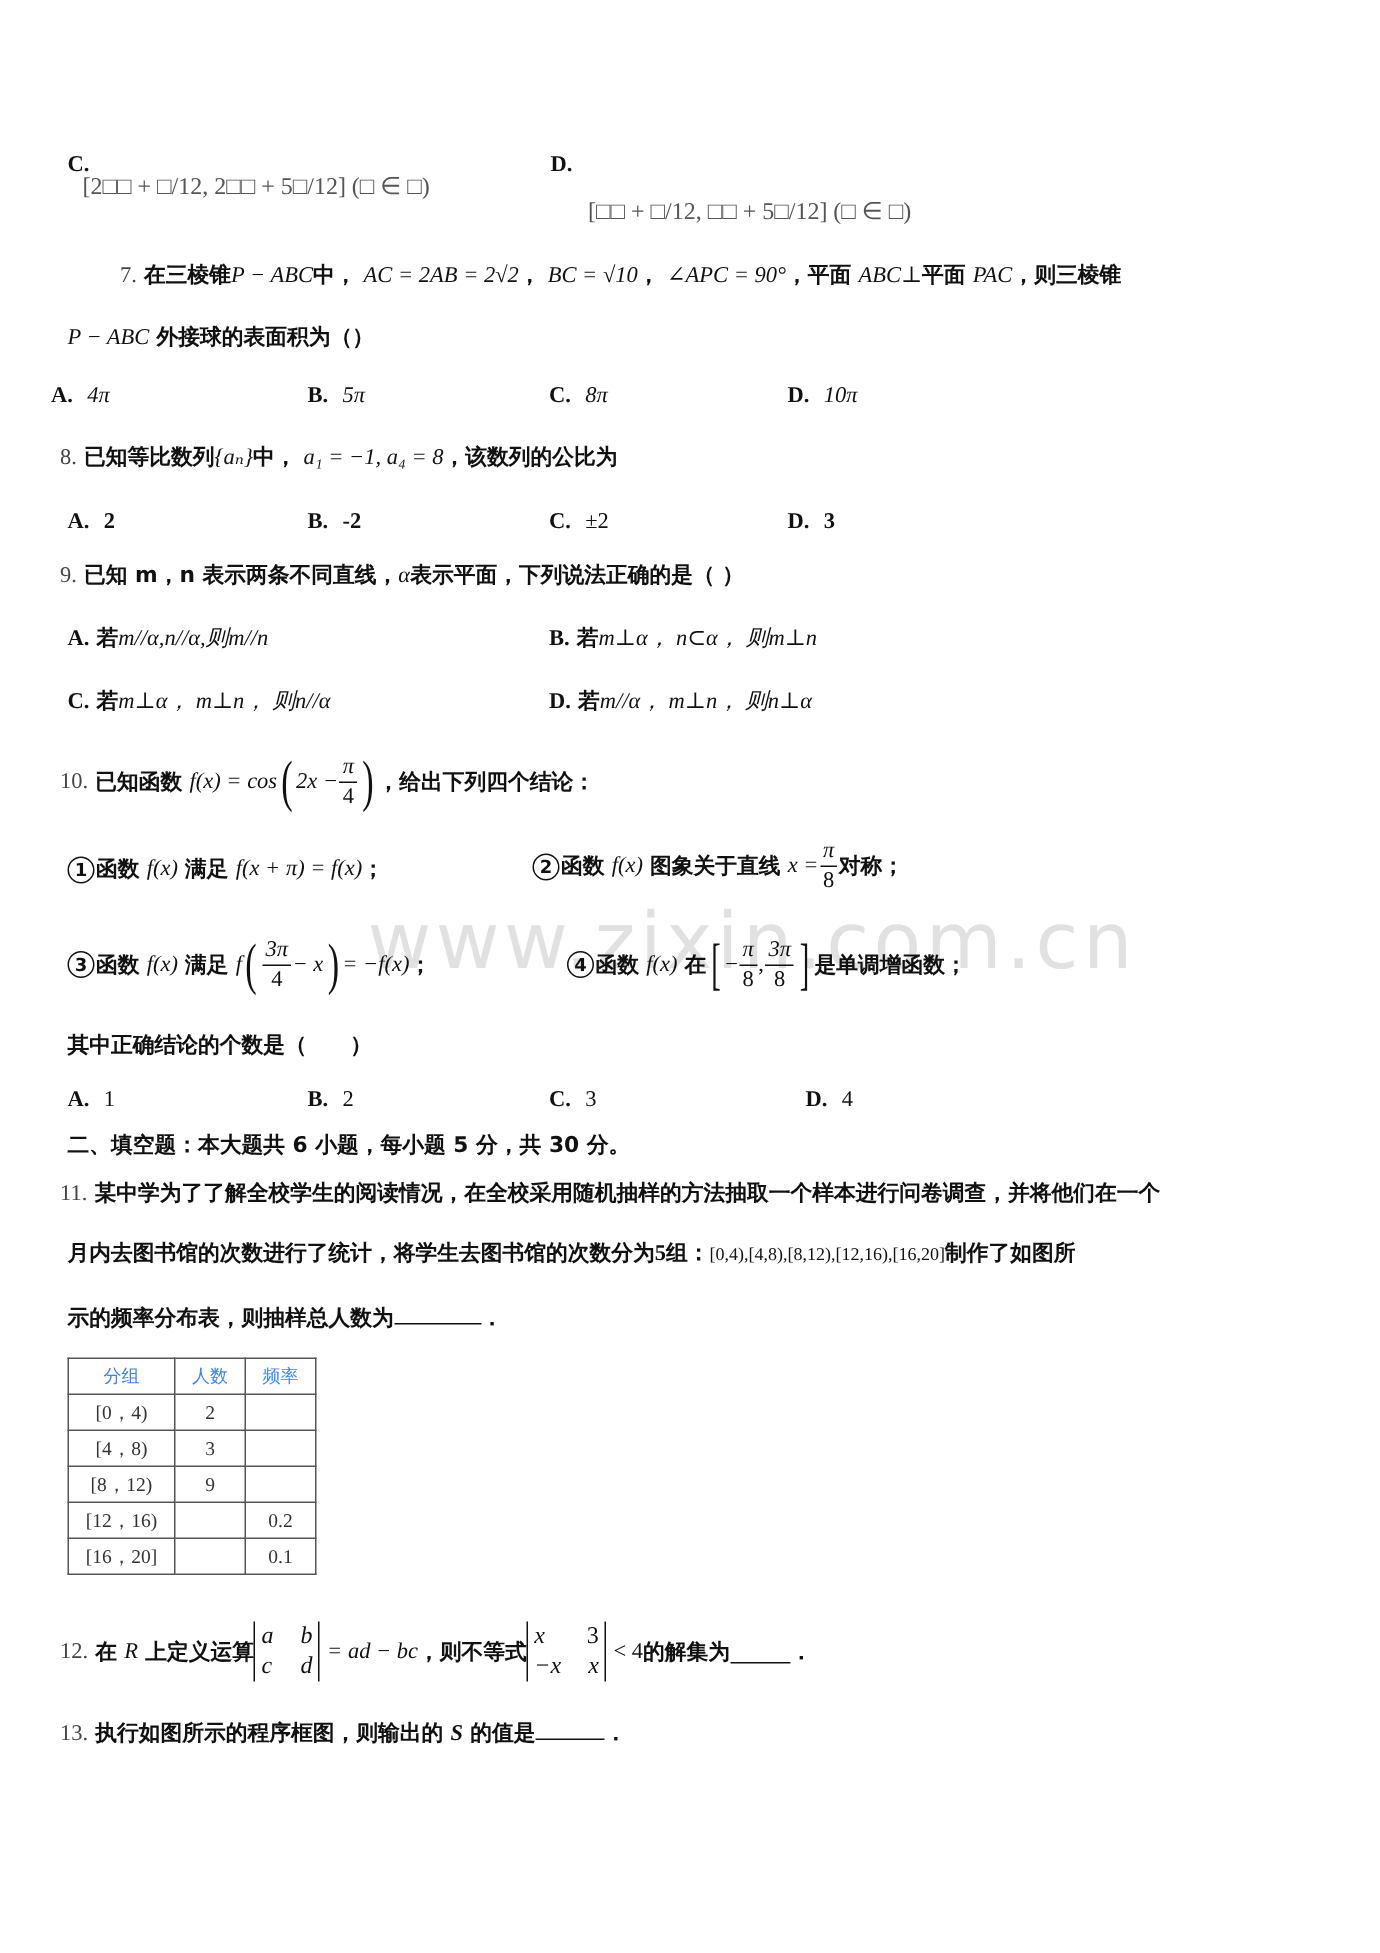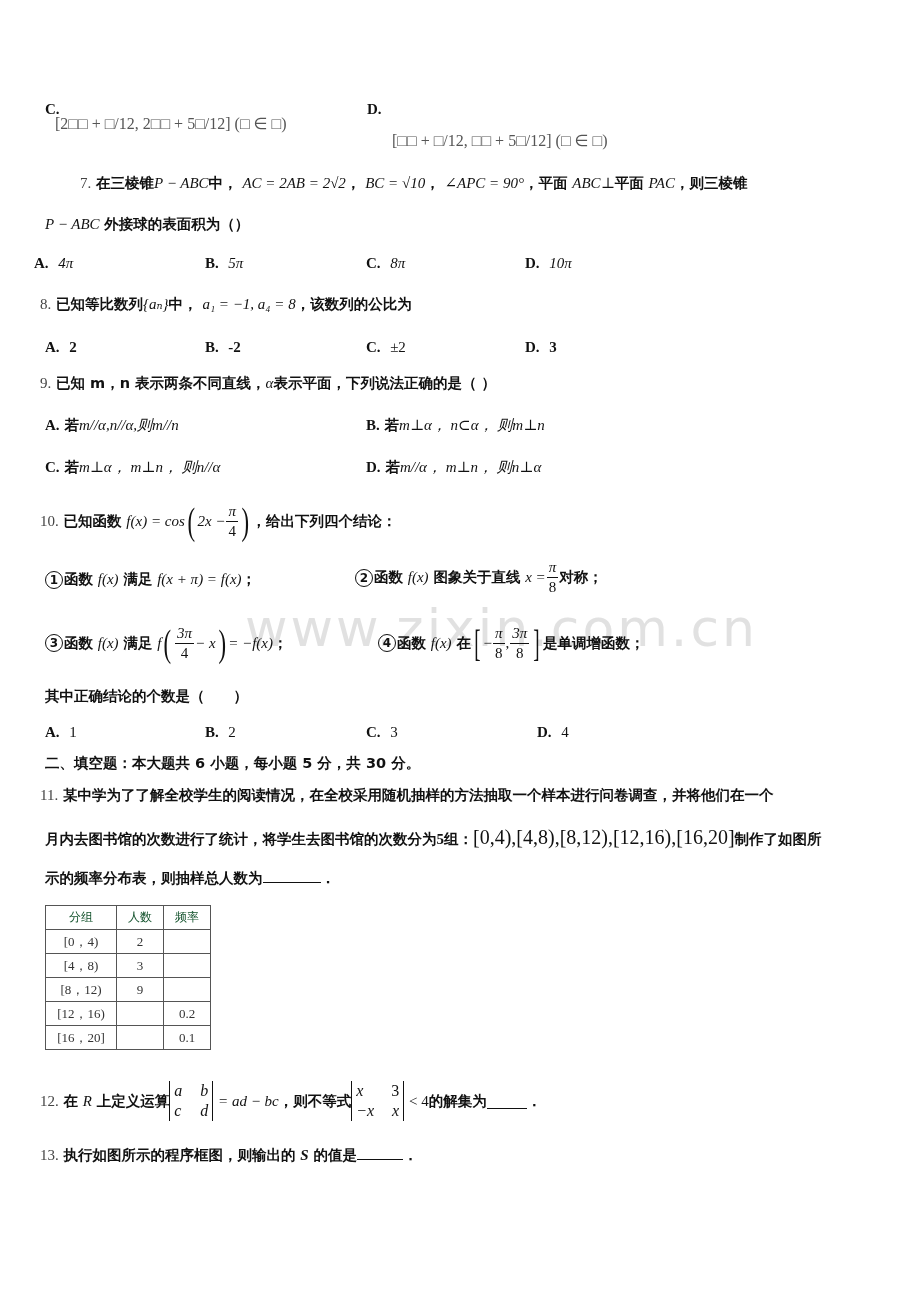--- a/index.html
+++ b/index.html
@@ -18,21 +18,21 @@
     .frac { display: inline-flex; flex-direction: column; align-items: center; vertical-align: middle; margin: 0 1px; line-height: 1; }
     .frac .num { border-bottom: 1px solid #111; padding: 0 2px 2px; font-size: 15px; }
     .frac .den { padding-top: 2px; font-size: 15px; }
     .big-paren { font-family: "Liberation Serif", serif; font-size: 38px; font-weight: 200; vertical-align: middle; line-height: 1; transform: scaleX(0.6); display: inline-block; }
     .circ { display: inline-block; width: 16px; height: 16px; border: 1.6px solid #111; border-radius: 50%; text-align: center; line-height: 16px; font-size: 12px; font-weight: bold; font-family: "DejaVu Sans", sans-serif; vertical-align: middle; margin-right: 1px; }
     .blank { display: inline-block; border-bottom: 1px solid #111; height: 14px; vertical-align: baseline; }
     .det { display: inline-flex; vertical-align: middle; border-left: 1.3px solid #111; border-right: 1.3px solid #111; padding: 0 4px; flex-direction: column; line-height: 20px; font-family: "Liberation Serif", serif; font-style: italic; font-size: 16px; }
     .det .row { display: flex; justify-content: space-between; gap: 18px; }
     table.freq { position: absolute; left: 45px; top: 905px; border-collapse: collapse; font-family: "Liberation Serif", serif; font-size: 13px; color: #333; }
     table.freq td, table.freq th { border: 1px solid #555; height: 23px; text-align: center; padding: 0; font-weight: normal; }
-    table.freq th { font-family: Liberation Mono, monospace; font-size: 12px; color: #14532d; }
+    table.freq th { font-family: Liberation Mono, monospace; font-size: 12px; color: #3b82f6; }
     .watermark { position: absolute; left: 245px; top: 598px; font-family: "DejaVu Sans", sans-serif; font-size: 52px; color: rgba(200,200,200,0.55); letter-spacing: 3px; pointer-events: none; }
   </style>
 </head>
 <body>
 
 <div class="watermark">www.zixin.com.cn</div>
 
 <div class="abs" style="left:45px; top:100px;">
   <span class="b rm">C.</span>
 </div>
@@ -147,21 +147,21 @@
 
 <div class="abs" style="left:45px; top:754px;text-align:right;">
   <span class="cjk">二、填空题：本大题共 6 小题，每小题 5 分，共 30 分。</span>
 </div>
 
 <div class="abs" style="left:40px; top:786px;">
   <span class="rm gray">11.</span>
   <span class="cjk">某中学为了了解全校学生的阅读情况，在全校采用随机抽样的方法抽取一个样本进行问卷调查，并将他们在一个</span>
 </div>
 <div class="abs" style="left:45px; top:826px;">
-  <span class="cjk">月内去图书馆的次数进行了统计，将学生去图书馆的次数分为</span><span class="b rm">5</span><span class="cjk">组：</span><span class="rm" style="font-size:20px;">[0,4),[4,8),[8,12),[12,16),[16,20]</span><span class="cjk">制作了如图所</span>
+  <span class="cjk">月内去图书馆的次数进行了统计，将学生去图书馆的次数分为</span><span class="b rm">5</span><span class="cjk">组：</span><span class="rm" style="font-size:12px;">[0,4),[4,8),[8,12),[12,16),[16,20]</span><span class="cjk">制作了如图所</span>
 </div>
 <div class="abs" style="left:45px; top:868px;">
   <span class="cjk">示的频率分布表，则抽样总人数为</span><span class="blank" style="width:58px;"></span><span class="b">．</span>
 </div>
 
 <table class="freq">
   <tbody>
       <tr>
     <th style="width:70px;">分组</th>
     <th style="width:46px;">人数</th>

